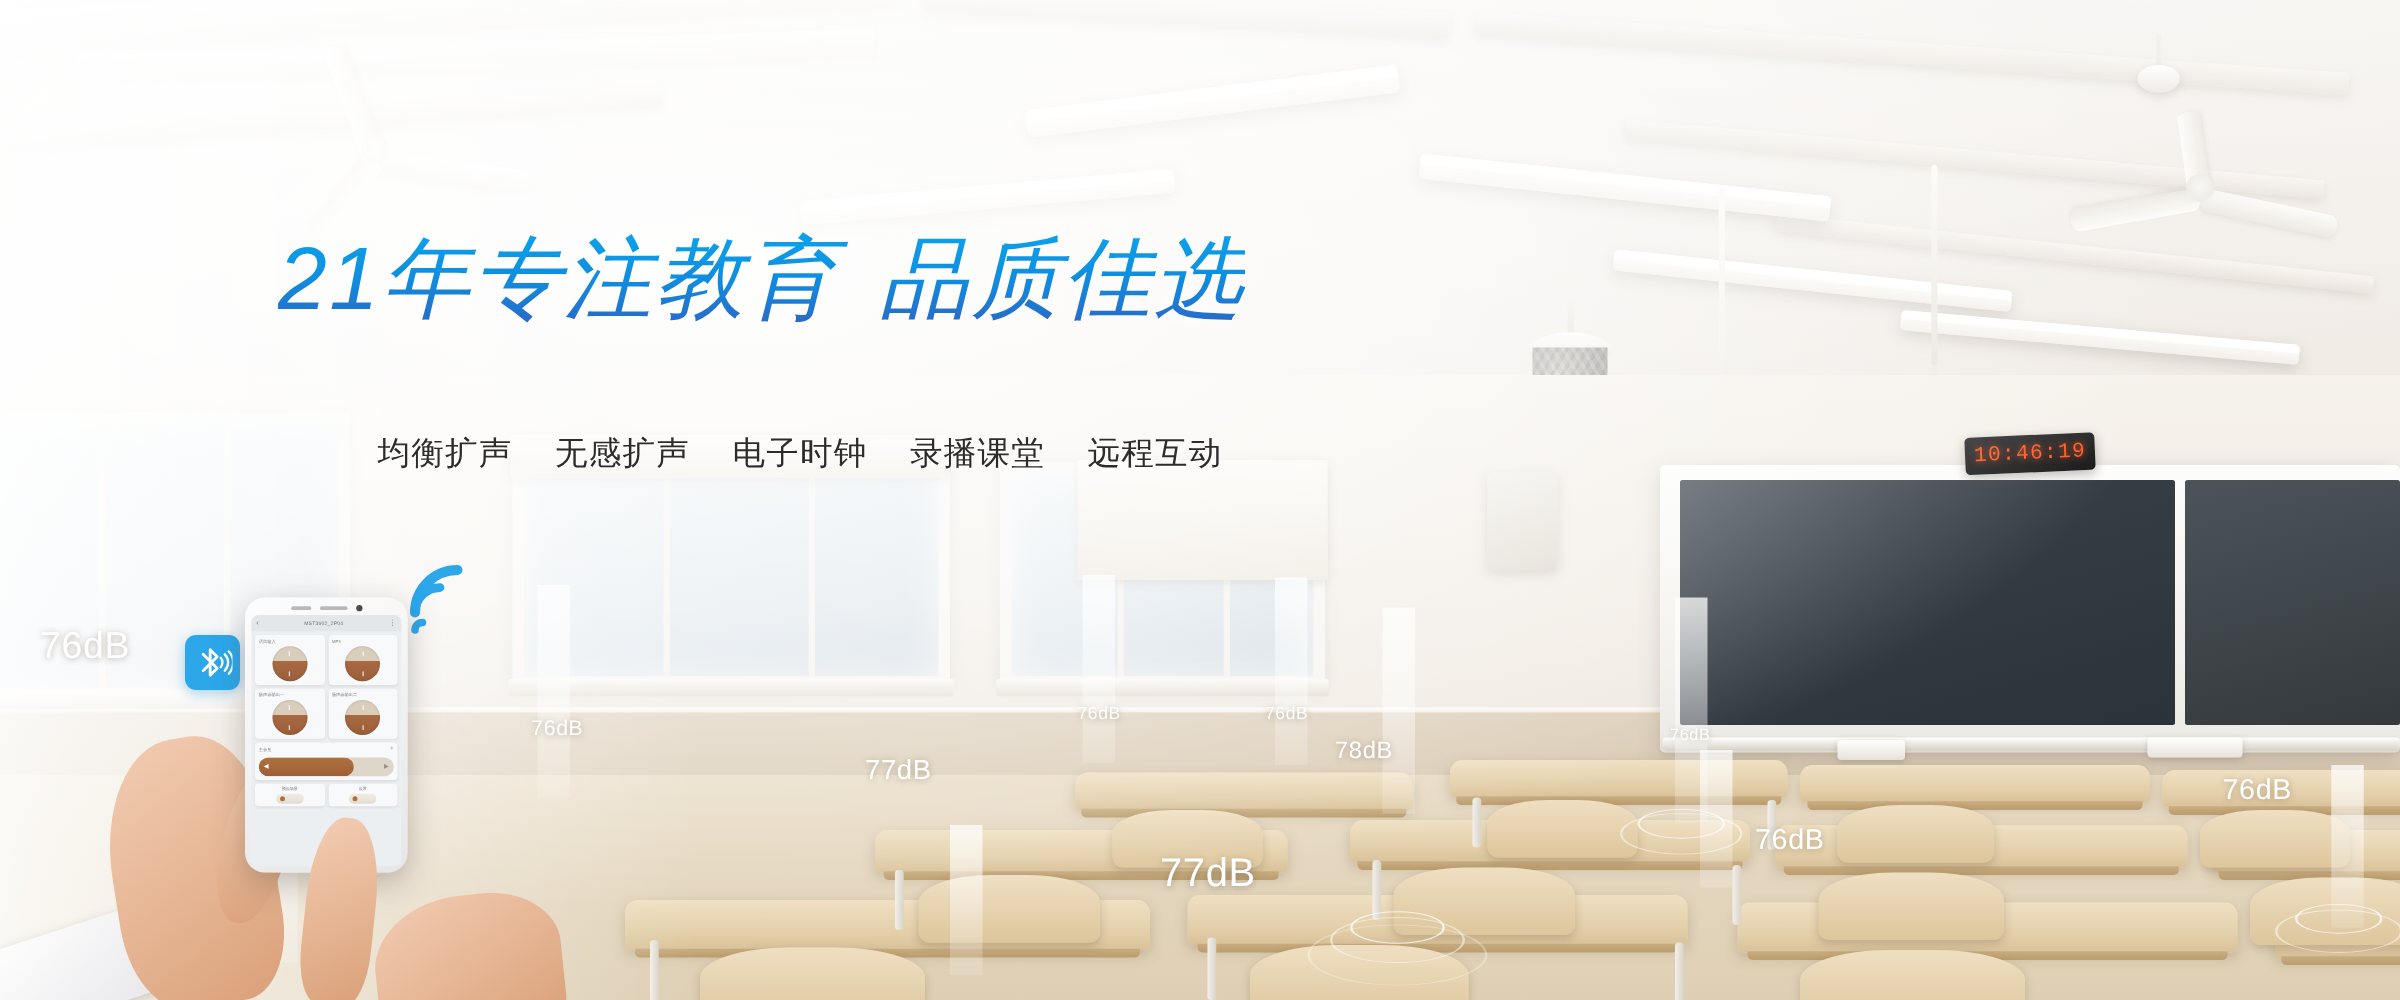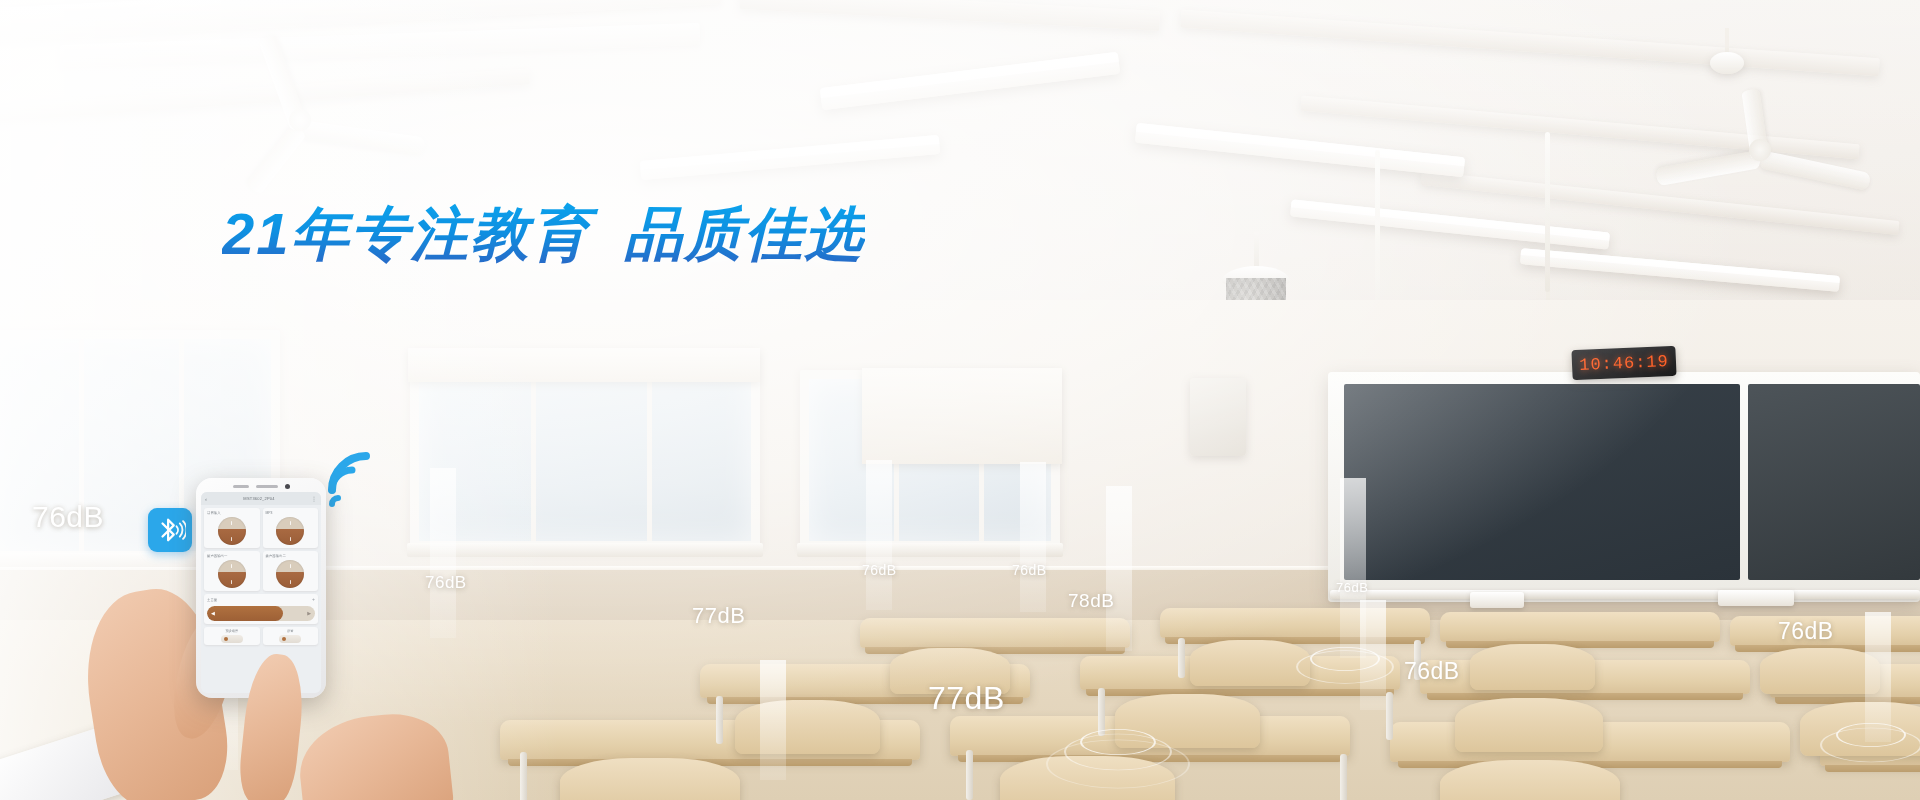--- a/index.html
+++ b/index.html
@@ -111,26 +111,26 @@
     border:2px solid rgba(255,255,255,.75); pointer-events:none;
     transform:scaleY(.34); }
   .ripple.r2 { border-color:rgba(255,255,255,.5); }
   .ripple.r3 { border-color:rgba(255,255,255,.32); }
 
   
   .db { position:absolute; color:#ffffff; font-weight:400; letter-spacing:.5px;
     text-shadow:0 1px 5px rgba(110,95,70,.45); white-space:nowrap; }
 
   
-  .headline { position:absolute; left:222px; top:176px; font-size:58px; font-weight:700;
+  .headline { position:absolute; left:222px; top:176px; font-size:71px; font-weight:400;
     font-style:italic; letter-spacing:2px; white-space:nowrap;
     background:linear-gradient(180deg,#0aa7ef 0%,#0f8ee0 48%,#2f5fc0 100%);
     -webkit-background-clip:text; background-clip:text; color:transparent;
     -webkit-text-fill-color:transparent;
-    filter:drop-shadow(0 2px 10px rgba(255,255,255,.95));margin-top:20px; }
+    filter:drop-shadow(0 2px 10px rgba(255,255,255,.95)); }
   .headline .gap { display:inline-block; width:34px; }
 
   .pill { position:absolute; left:322px; top:282px; height:42px; padding:0 34px;
     display:flex; align-items:center; border-radius:21px;
     background:linear-gradient(180deg,#23a9ef 0%,#1a9ae8 100%);
     color:#fff; font-size:21px; letter-spacing:7px; white-space:nowrap;
     box-shadow:0 3px 12px rgba(30,140,220,.35); }
 
   .features { position:absolute; left:302px; top:345px; display:flex; align-items:center;
     gap:34px; white-space:nowrap; }
@@ -360,20 +360,27 @@
     <div class="db" style="left:1336px;top:580px;font-size:13px;">76dB</div>
     <div class="db" style="left:1404px;top:658px;font-size:23px;">76dB</div>
     <div class="db" style="left:1778px;top:618px;font-size:23px;">76dB</div>
   </div>
 
   <h1 class="headline">
     <span>21年专注教育</span><span class="gap"></span><span>品质佳选</span>
   </h1>
 
 
+  <div class="features">
+    <span>均衡扩声</span>
+    <span>无感扩声</span>
+    <span>电子时钟</span>
+    <span>录播课堂</span>
+    <span>远程互动</span>
+  </div>
 
   <div class="wifi-ic">
     <svg viewBox="0 0 60 58" width="60" height="58">
       <g fill="none" stroke="#2ba7ea" stroke-linecap="round">
         <path d="M8 52 A6 6 0 0 1 14 46" stroke-width="6"></path>
         <path d="M8 38 A20 20 0 0 1 28 18" stroke-width="7"></path>
         <path d="M8 24 A34 34 0 0 1 42 -10" stroke-width="8" transform="translate(0,14)"></path>
       </g>
     </svg>
   </div>

